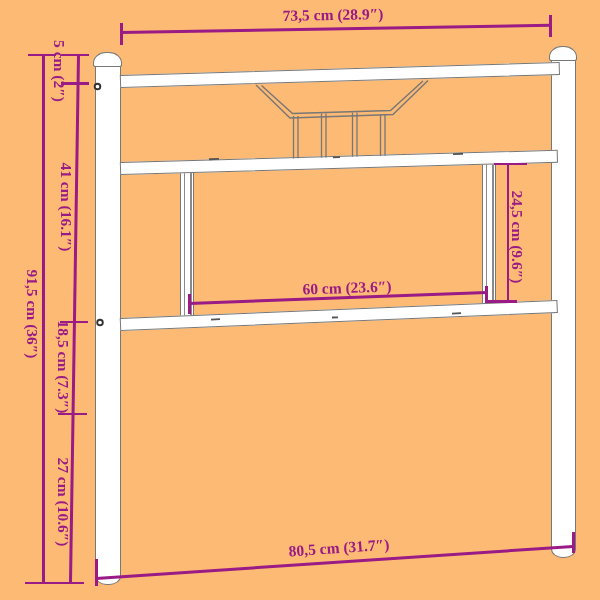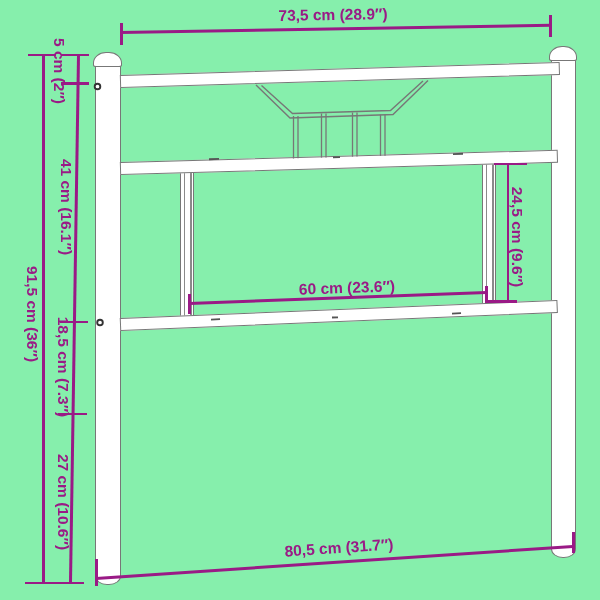--- a/index.html
+++ b/index.html
@@ -1,17 +1,17 @@
 <!DOCTYPE html>
 <html><head>
 <meta charset="utf-8">
 <style>
   html,body{margin:0;padding:0;background:#fff;}
-  #stage{position:relative;width:600px;height:600px;background:#86efac;overflow:hidden;
-         font-family:Liberation Sans, sans-serif;}
+  #stage{position:relative;width:600px;height:600px;background:#fdba74;overflow:hidden;
+         font-family:Liberation Serif, serif;}
   
   .struct{position:absolute;background:#fff;border:1.4px solid #777;box-sizing:border-box;}
   .post-left {left:95px;top:63px;width:26px;height:522px;border-radius:2px 2px 12px 12px / 2px 2px 9px 9px;z-index:1;}
   .cap-left  {left:93px;top:52px;width:29px;height:15px;border-radius:13px 13px 3px 3px / 11px 11px 2px 2px;z-index:2;}
   .post-right{left:551px;top:57px;width:25px;height:501px;border-radius:2px 2px 12px 12px / 2px 2px 9px 9px;z-index:1;}
   .cap-right {left:549px;top:46px;width:28px;height:15px;border-radius:13px 13px 3px 3px / 11px 11px 2px 2px;z-index:2;}
   .rail{z-index:2;}
   .rail1{left:120px;top:75px;width:440px;height:13px;transform-origin:left center;transform:rotate(-1.7deg);}
   .rail2{left:120px;top:161.5px;width:438px;height:13px;transform-origin:left center;transform:rotate(-1.6deg);}
   .rail3{left:120px;top:317.5px;width:438px;height:13px;transform-origin:left center;transform:rotate(-2.35deg);}

